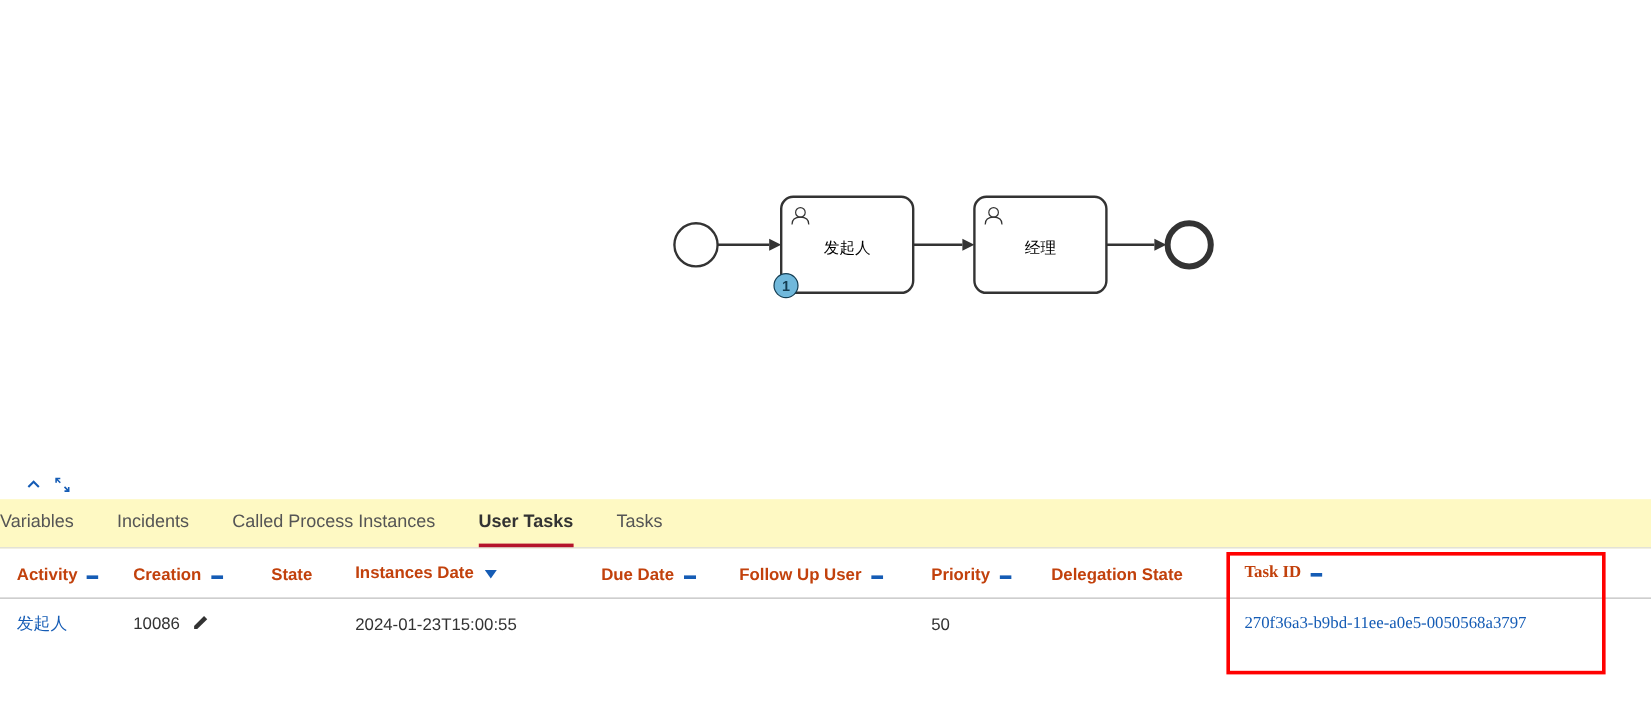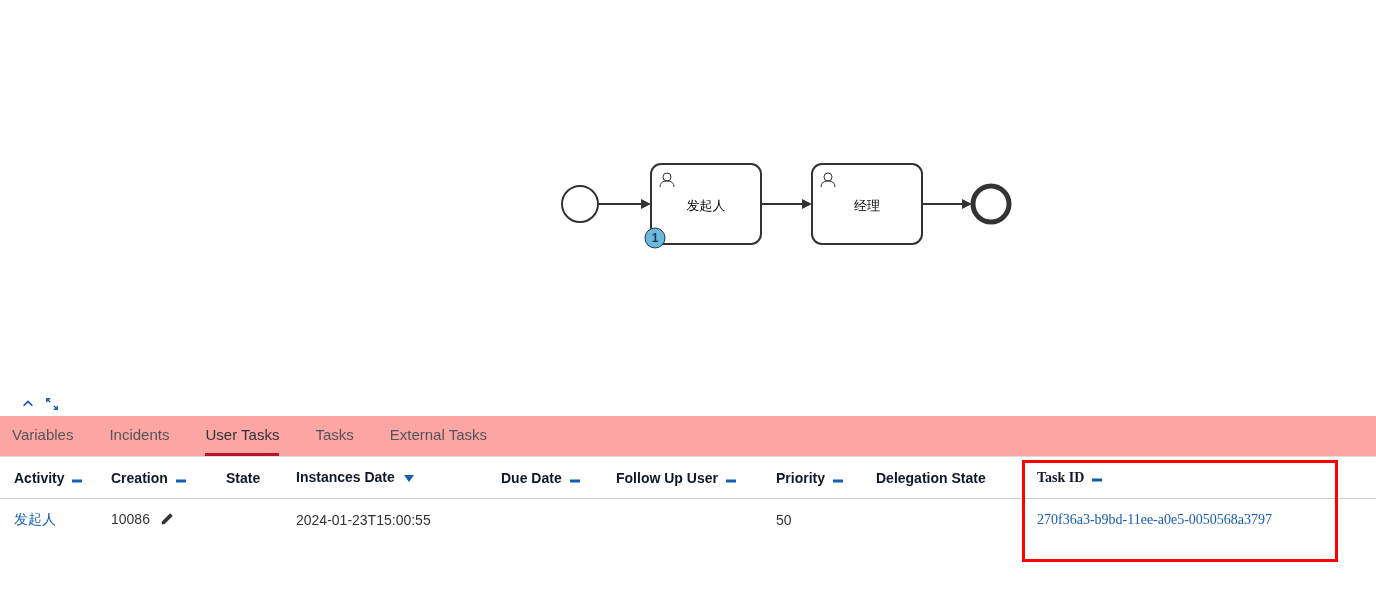--- a/index.html
+++ b/index.html
@@ -89,35 +89,35 @@
       align-items: center;
       justify-content: center;
     }
     .panel-control-btn svg {
       width: 14px;
       height: 14px;
     }
     .tabs-bar {
       display: flex;
       gap: 36px;
-      padding: 0 12px;
+      padding: 0 0;
       border-bottom: 1px solid #ddd;
-      background: #fca5a5;
+      background: #fef9c3;
     }
     .tab {
       padding: 10px 0;
       cursor: pointer;
       color: #555;
       font-size: 15px;
       border-bottom: 3px solid transparent;
       position: relative;
     }
     .tab.active {
       color: #333;
-      font-weight: 400;
+      font-weight: 700;
       border-bottom-color: #b5152b;
     }
     .table-container {
       padding: 0;
       position: relative;
     }
     table {
       width: 100%;
       border-collapse: collapse;
       table-layout: fixed;
@@ -125,21 +125,21 @@
     th, td {
       text-align: left;
       padding: 12px 6px;
       vertical-align: middle;
     }
     thead tr {
       border-bottom: 1px solid #ccc;
     }
     th {
       font-weight: 700;
-      color: #0f172a;
+      color: #c2410c;
       font-size: 14px;
       white-space: nowrap;
     }
     tbody td {
       font-size: 14px;
       color: #333;
     }
     .sort-icon {
       display: inline-block;
       margin-left: 4px;
@@ -226,23 +226,23 @@
     <svg viewBox="0 0 16 16">
       <path d="M2 6 L2 2 L6 2 M2 2 L6 6" fill="none" stroke="currentColor" stroke-width="1.5"></path>
       <path d="M14 10 L14 14 L10 14 M14 14 L10 10" fill="none" stroke="currentColor" stroke-width="1.5"></path>
     </svg>
   </button>
 </div>
 
 <div class="tabs-bar">
   <div class="tab">Variables</div>
   <div class="tab">Incidents</div>
+  <div class="tab">Called Process Instances</div>
   <div class="tab active">User Tasks</div>
   <div class="tab">Tasks</div>
-  <div class="tab">External Tasks</div>
 </div>
 
 <div class="table-container">
   <table>
     <colgroup>
       <col class="col-activity">
       <col class="col-assignee">
       <col class="col-owner">
       <col class="col-creation">
       <col class="col-due">

